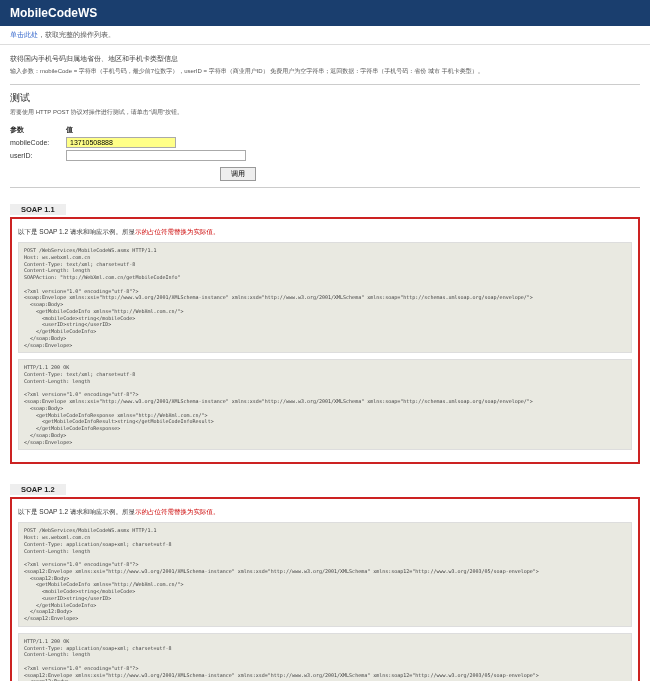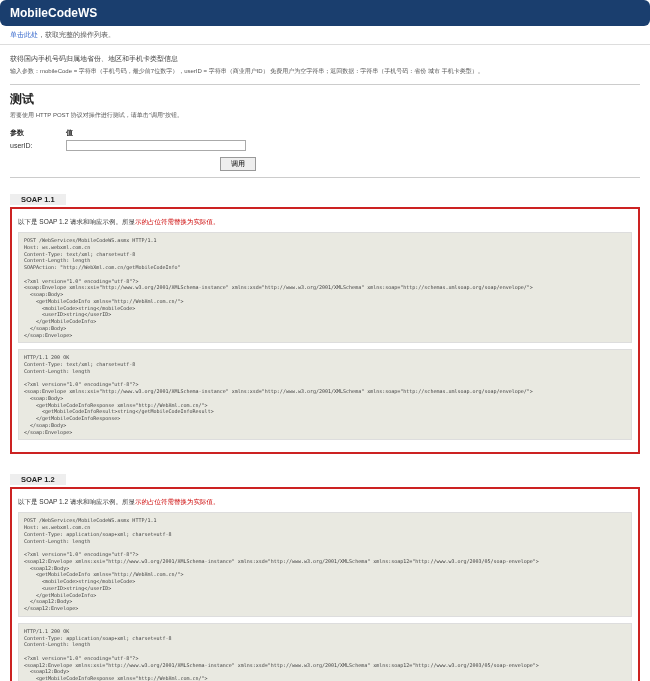--- a/index.html
+++ b/index.html
@@ -1,22 +1,22 @@
 <!DOCTYPE html>
 <html><head>
 <meta charset="utf-8">
 <style>
   * { box-sizing: border-box; }
   body { margin: 0; font-family: Arial, sans-serif; font-size: 7px; background: #fff; color: #333; }
-  .topbar { background: #1a3e6e; color: #fff; padding: 6px 10px; font-size: 12px; font-weight: bold; border-radius: 6px; }
+  .topbar { background: #1a3e6e; color: #fff; padding: 6px 10px; font-size: 12px; font-weight: bold; }
   .crumbs { padding: 4px 10px; font-size: 7px; color: #555; border-bottom: 1px solid #ddd; }
   .crumbs a { color: #36c; text-decoration: none; }
   .content { padding: 6px 10px 20px 10px; }
   h1 { font-size: 11px; font-weight: bold; margin: 4px 0 6px 0; color: #111; }
-  h2 { font-size: 12px; font-weight: bold; margin: 6px 0 3px 0; color: #222; }
+  h2 { font-size: 10px; font-weight: normal; margin: 6px 0 3px 0; color: #222; }
   .desc { font-size: 7px; margin: 3px 0; color: #444; }
   .subdesc { font-size: 6px; color: #555; margin: 2px 0 8px 0; }
   .hr { border-top: 1px solid #ccc; margin: 6px 0; }
   .form-row { display: flex; align-items: center; margin: 2px 0; gap: 6px; }
   .form-row label { width: 50px; font-size: 7px; color: #333; }
   .form-row input[type=text] { font-size: 7px; padding: 1px 3px; border: 1px solid #aaa; background: #fff; }
   .hl-yellow { background: #ffff88 !important; }
   .btn { font-size: 7px; padding: 1px 10px; margin-top: 4px; border: 1px solid #999; background: #eee; }
   .section-label { font-size: 7.5px; font-weight: bold; color: #222; margin: 10px 0 2px 0; background: #eee; padding: 1px 11px; display: inline-block; }
   .section-intro { font-size: 6.5px; margin: 3px 0 5px 0; }
@@ -42,20 +42,24 @@
   <div class="subdesc">输入参数：mobileCode = 字符串（手机号码，最少前7位数字），userID = 字符串（商业用户ID） 免费用户为空字符串；返回数据：字符串（手机号码：省份 城市 手机卡类型）。</div>
 
   <div class="hr"></div>
 
   <h2>测试</h2>
   <div class="subdesc">若要使用 HTTP POST 协议对操作进行测试，请单击"调用"按钮。</div>
 
   <div class="form-row">
     <label style="font-weight:bold;">参数</label>
     <span style="font-weight:bold;">值</span>
+  </div>
+  <div class="form-row">
+    <label>mobileCode:</label>
+    <input type="text" class="hl-yellow" style="width: 110px;" value="13710508888">
   </div>
   <div class="form-row">
     <label>userID:</label>
     <input type="text" style="width: 180px;" value="">
   </div>
   <div style="margin-left:210px;">
     <button class="btn">调用</button>
   </div>
 
   <div class="hr"></div>

